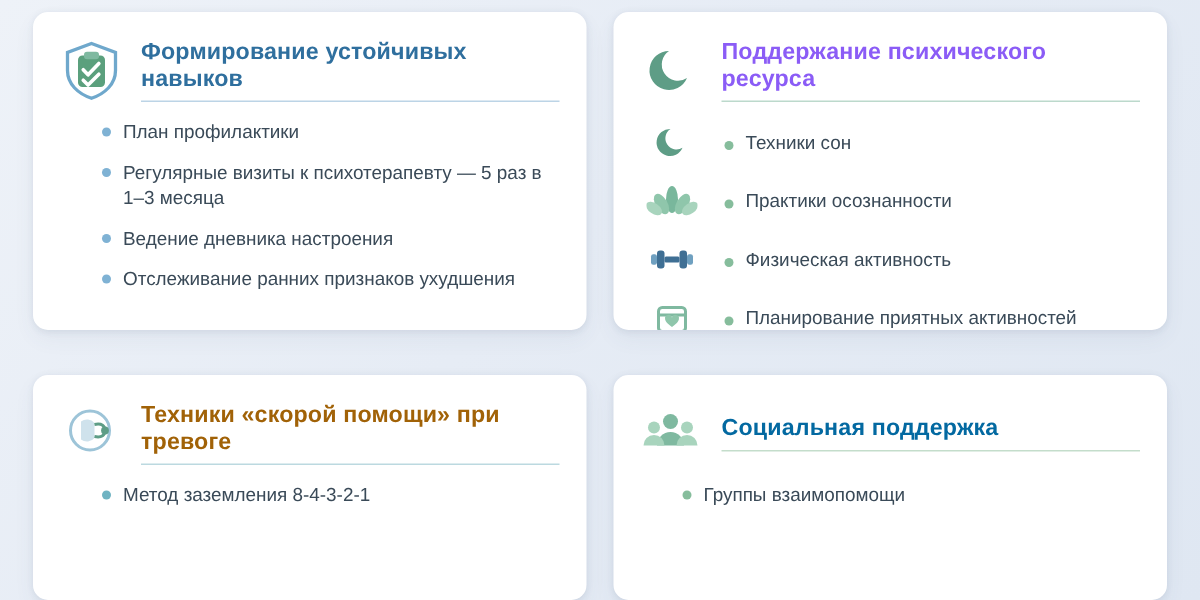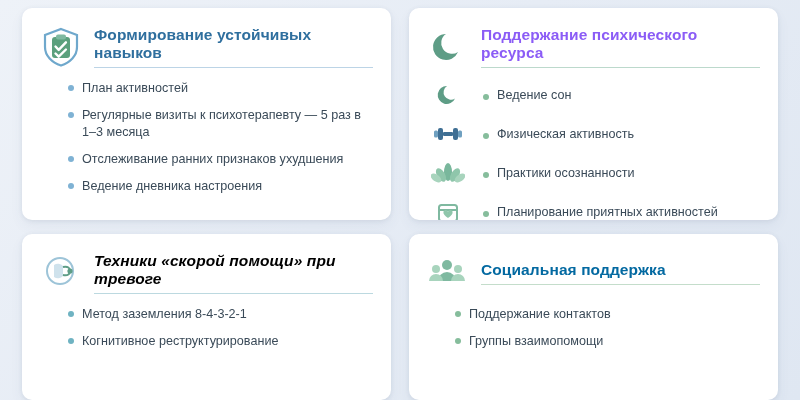--- a/index.html
+++ b/index.html
@@ -9,21 +9,21 @@
     background: linear-gradient(135deg, #eef2f8 0%, #e6ecf5 45%, #dfe7f2 100%);
     overflow: hidden;
   }
   .board {
     position: relative;
     width: 800px; height: 400px;
     padding: 8px 22px 0 22px;
     display: grid;
     grid-template-columns: 1fr 1fr;
     grid-template-rows: 212px 1fr;
-    gap: 14px 18px;
+    gap: 30px 18px;
   }
   .card {
     background: #ffffff;
     border-radius: 10px;
     box-shadow: 0 1px 4px rgba(70,90,120,0.10), 0 6px 14px rgba(70,90,120,0.06);
     padding: 16px 18px 10px 16px;
     position: relative;
     overflow: hidden;
   }
   .card-head {
@@ -40,21 +40,21 @@
   .head-title {
     font-size: 15.5px;
     font-weight: bold;
     letter-spacing: .1px;
     line-height: 1.15;
     padding-bottom: 6px;
     flex: 1 1 auto;
   }
   .t-blue   { color: #2f6f9e; border-bottom: 1.6px solid #bcd4e6; }
   .t-green  { color: #8b5cf6; border-bottom: 1.6px solid #bcd9cc; }
-  .t-teal   { color: #000000; border-bottom: 1.6px solid #bcd9e0; font-style: italic; }
+  .t-teal   { color: #a16207; border-bottom: 1.6px solid #bcd9e0; }
   .t-green2 { color: #0369a1; border-bottom: 1.6px solid #c4ddcb; }
 
   ul.items { list-style: none; padding-left: 44px; }
   ul.items li {
     position: relative;
     font-size: 12.6px;
     color: #3a4a58;
     line-height: 1.35;
     margin: 0 0 10px 0;
   }
@@ -100,24 +100,24 @@
           <path d="M22 4 L38 10 V22 C38 31 31 37.5 22 40.5 C13 37.5 6 31 6 22 V10 Z" fill="none" stroke="#6fa8cc" stroke-width="2.2"></path>
           <rect x="13" y="12" width="18" height="21" rx="3" fill="#5ba07d"></rect>
           <rect x="17" y="9.5" width="10" height="5" rx="2" fill="#7fb9a0"></rect>
           <path d="M16.5 21.5 l3.2 3.4 l7.2 -7.6" fill="none" stroke="#ffffff" stroke-width="2.4" stroke-linecap="round" stroke-linejoin="round"></path>
           <path d="M16.5 28.5 l3.2 3.2 l7.2 -7.2" fill="none" stroke="#ffffff" stroke-width="2.4" stroke-linecap="round" stroke-linejoin="round"></path>
         </svg>
       </div>
       <div class="head-title t-blue">Формирование устойчивых навыков</div>
     </div>
     <ul class="items b-blue">
-      <li>План активностей</li>
+      <li>План профилактики</li>
       <li>Регулярные визиты к психотерапевту — 5 раз в 1–3 месяца</li>
+      <li>Ведение дневника настроения</li>
       <li>Отслеживание ранних признаков ухудшения</li>
-      <li>Ведение дневника настроения</li>
     </ul>
   </div>
 
   <div class="card">
     <div class="card-head">
       <div class="head-icon">
         <svg width="44" height="44" viewBox="0 0 44 44">
           <path d="M32 27 A13 13 0 1 1 20 9 A10.5 10.5 0 0 0 32 27 Z" fill="#5e9d86"></path>
           <text x="19" y="23" font-family="Liberation Sans, sans-serif" font-size="9" fill="#ffffff">z</text>
           <text x="24" y="18.5" font-family="Liberation Sans, sans-serif" font-size="7" fill="#ffffff">z</text>
@@ -125,48 +125,48 @@
       </div>
       <div class="head-title t-green">Поддержание психического ресурса</div>
     </div>
     <ul class="row-icon-list">
       <li>
         <span class="ri">
           <svg width="30" height="30" viewBox="0 0 30 30">
             <path d="M22 18.5 A9 9 0 1 1 14 6 A7.2 7.2 0 0 0 22 18.5 Z" fill="#5e9d86"></path>
           </svg>
         </span>
-        <span class="rtext">Ведение сон</span>
+        <span class="rtext">Техники сон</span>
+      </li>
+      <li>
+        <span class="ri">
+          <svg width="34" height="30" viewBox="0 0 34 30">
+            <ellipse cx="17" cy="14" rx="4" ry="9" fill="#79b79c"></ellipse>
+            <ellipse cx="10" cy="17" rx="4" ry="7.5" fill="#8fc6ab" transform="rotate(-30 10 17)"></ellipse>
+            <ellipse cx="24" cy="17" rx="4" ry="7.5" fill="#8fc6ab" transform="rotate(30 24 17)"></ellipse>
+            <ellipse cx="5" cy="20" rx="3.5" ry="6" fill="#a8d4bd" transform="rotate(-55 5 20)"></ellipse>
+            <ellipse cx="29" cy="20" rx="3.5" ry="6" fill="#a8d4bd" transform="rotate(55 29 20)"></ellipse>
+          </svg>
+        </span>
+        <span class="rtext">Практики осознанности</span>
       </li>
       <li>
         <span class="ri">
           <svg width="34" height="30" viewBox="0 0 34 30">
             <rect x="12" y="13" width="10" height="4" rx="1" fill="#3f6f94"></rect>
             <rect x="7" y="9" width="5" height="12" rx="2" fill="#3f6f94"></rect>
             <rect x="22" y="9" width="5" height="12" rx="2" fill="#3f6f94"></rect>
             <rect x="3" y="11.5" width="4" height="7" rx="1.5" fill="#6fa0c0"></rect>
             <rect x="27" y="11.5" width="4" height="7" rx="1.5" fill="#6fa0c0"></rect>
           </svg>
         </span>
         <span class="rtext">Физическая активность</span>
       </li>
       <li>
         <span class="ri">
-          <svg width="34" height="30" viewBox="0 0 34 30">
-            <ellipse cx="17" cy="14" rx="4" ry="9" fill="#79b79c"></ellipse>
-            <ellipse cx="10" cy="17" rx="4" ry="7.5" fill="#8fc6ab" transform="rotate(-30 10 17)"></ellipse>
-            <ellipse cx="24" cy="17" rx="4" ry="7.5" fill="#8fc6ab" transform="rotate(30 24 17)"></ellipse>
-            <ellipse cx="5" cy="20" rx="3.5" ry="6" fill="#a8d4bd" transform="rotate(-55 5 20)"></ellipse>
-            <ellipse cx="29" cy="20" rx="3.5" ry="6" fill="#a8d4bd" transform="rotate(55 29 20)"></ellipse>
-          </svg>
-        </span>
-        <span class="rtext">Практики осознанности</span>
-      </li>
-      <li>
-        <span class="ri">
           <svg width="30" height="30" viewBox="0 0 30 30">
             <rect x="6" y="8" width="18" height="16" rx="2.5" fill="none" stroke="#7fb9a0" stroke-width="2"></rect>
             <path d="M6 13 H24" stroke="#7fb9a0" stroke-width="2"></path>
             <path d="M15 21 c-3.2 -2.4 -4.6 -3.9 -4.6 -5.3 a2.3 2.3 0 0 1 4.6 -0.9 a2.3 2.3 0 0 1 4.6 0.9 c0 1.4 -1.4 2.9 -4.6 5.3 z" fill="#8fc6ab"></path>
           </svg>
         </span>
         <span class="rtext">Планирование приятных активностей</span>
       </li>
     </ul>
   </div>
@@ -178,37 +178,35 @@
           <circle cx="21" cy="20" r="13" fill="none" stroke="#9dc4d8" stroke-width="2"></circle>
           <path d="M15 14 a6.5 6.5 0 0 1 9 1 l0 10 a6.5 6.5 0 0 1 -9 1 z" fill="#cfe2ec"></path>
           <path d="M24 16 c5 -1 7 1 7 4 s-2 5 -7 4" fill="none" stroke="#5e9d86" stroke-width="2"></path>
           <circle cx="31" cy="20" r="2.6" fill="#5e9d86"></circle>
         </svg>
       </div>
       <div class="head-title t-teal">Техники «скорой помощи» при тревоге</div>
     </div>
     <ul class="items b-teal">
       <li>Метод заземления 8-4-3-2-1</li>
-      <li>Когнитивное реструктурирование</li>
     </ul>
   </div>
 
   <div class="card">
     <div class="card-head">
       <div class="head-icon">
         <svg width="44" height="44" viewBox="0 0 44 44">
           <circle cx="21" cy="14" r="5" fill="#7fb9a0"></circle>
           <path d="M12 30 a9 9 0 0 1 18 0 z" fill="#7fb9a0"></path>
           <circle cx="10" cy="18" r="4" fill="#a8d4bd"></circle>
           <path d="M3 30 a7 7 0 0 1 14 0 z" fill="#a8d4bd"></path>
           <circle cx="32" cy="18" r="4" fill="#a8d4bd"></circle>
           <path d="M25 30 a7 7 0 0 1 14 0 z" fill="#a8d4bd"></path>
         </svg>
       </div>
       <div class="head-title t-green2">Социальная поддержка</div>
     </div>
     <ul class="items b-green2">
-      <li>Поддержание контактов</li>
       <li>Группы взаимопомощи</li>
     </ul>
   </div>
 
 </div>
 
 </body></html>

